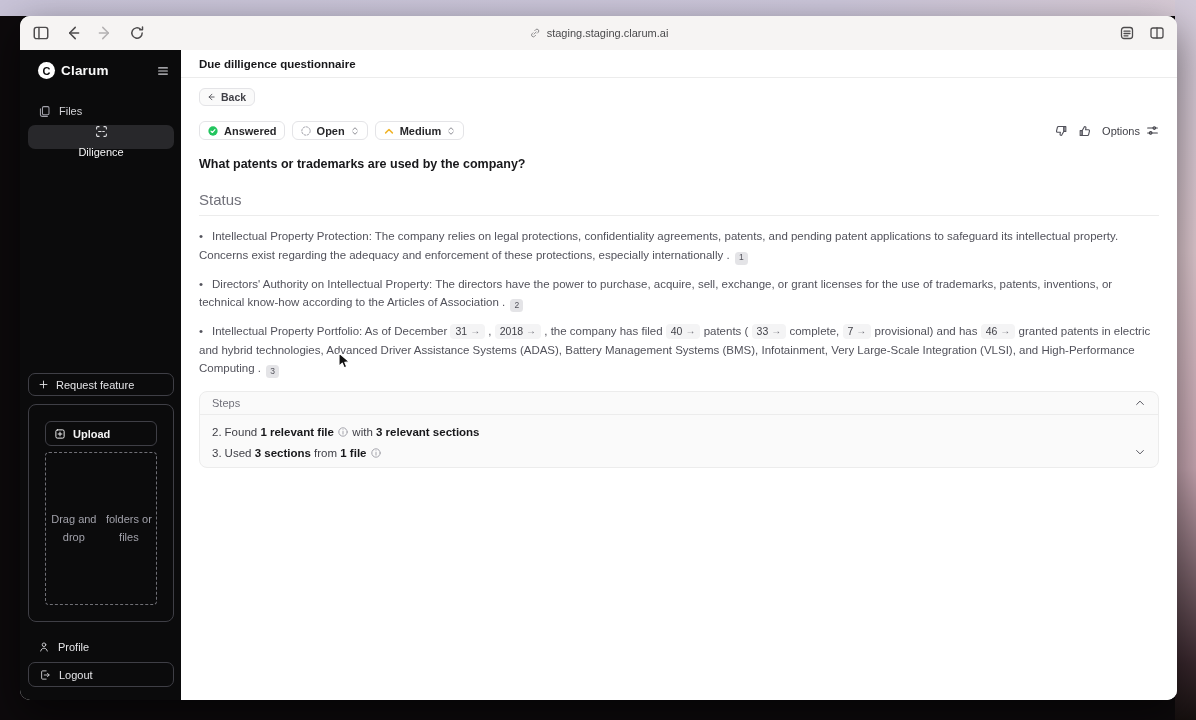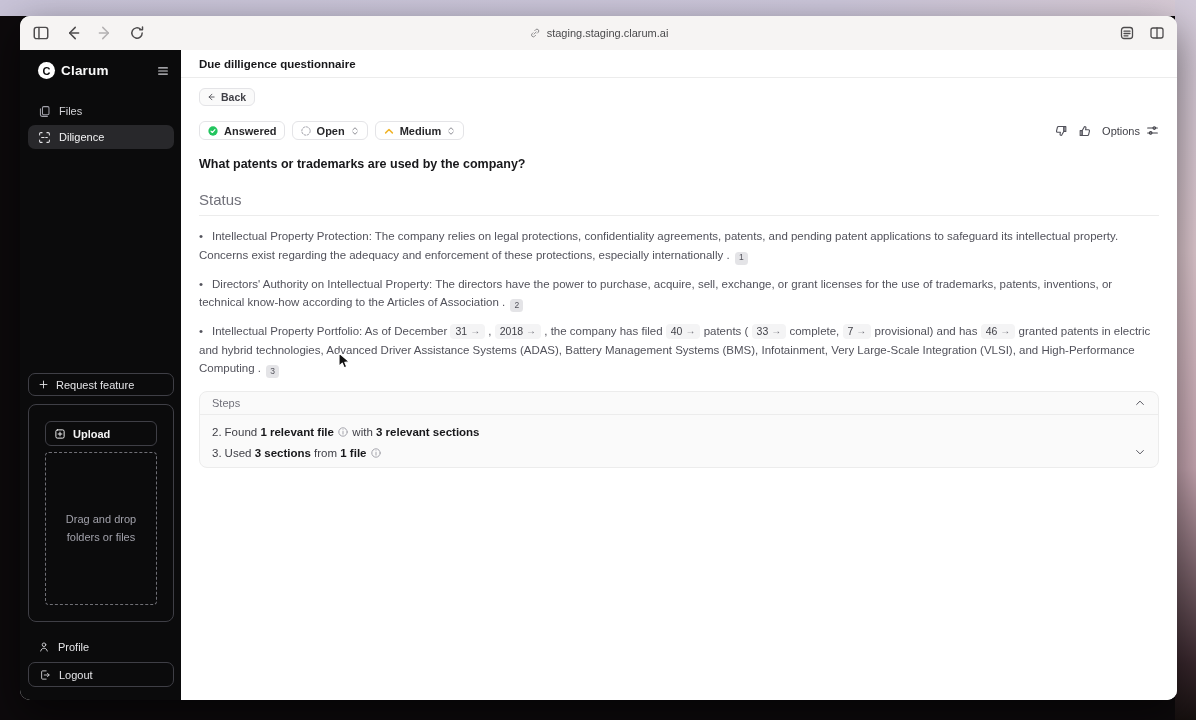--- a/index.html
+++ b/index.html
@@ -37,21 +37,21 @@
   .brand-row { display:flex; align-items:center; padding:12px 4px 0 10px; }
   .brand-logo { width:17px; height:17px; border-radius:50%; background:#fff; color:#0b0b0c;
     font-weight:800; font-size:11px; display:flex; align-items:center; justify-content:center; }
   .brand-name { color:#fafafa; font-weight:700; font-size:13.5px; margin-left:6px; letter-spacing:.2px; }
   .brand-menu { margin-left:auto; width:14px; height:14px; color:#d4d4d8; }
 
   .nav { list-style:none; margin-top:20px; }
   .nav-item { display:flex; align-items:center; gap:8px; height:24px; padding:0 10px;
     border-radius:7px; font-size:11px; color:#d4d4d8; margin-bottom:2px; cursor:default; }
   .nav-item .icn { width:13px; height:13px; color:#a1a1aa; }
-  .nav-item.active { background:#28282b; color:#f4f4f5; }
+  .nav-item.active { background:#28282b; color:#f4f4f5;flex-direction:column; }
   .nav-item.active .icn { color:#e4e4e7; }
 
   .side-spacer { flex:1; }
 
   .ws-row { display:flex; gap:7px; margin-bottom:8px; }
   .ws-select { flex:1; height:27px; background:#fff; border-radius:8px; display:flex;
     align-items:center; gap:6px; padding:0 8px; color:#18181b; font-size:11px; font-weight:700; }
   .ws-select .icn { width:13px; height:13px; color:#18181b; }
   .ws-select .updown { margin-left:auto; width:11px; height:11px; color:#71717a; }
   .ws-gear { width:27px; height:27px; border:1px solid #3f3f46; border-radius:8px;
@@ -61,21 +61,21 @@
   .req-btn { height:23px; border:1px solid #3f3f46; border-radius:7px; display:flex;
     align-items:center; gap:7px; padding:0 9px; font-size:11px; color:#e4e4e7; margin-bottom:8px; }
   .req-btn .icn { width:11px; height:11px; }
 
   .upload-card { border:1px solid #3f3f46; border-radius:8px; padding:16px; height:218px;
     display:flex; flex-direction:column; margin-bottom:14px; }
   .upload-btn { height:25px; border:1px solid #3f3f46; border-radius:6px; display:flex;
     align-items:center; gap:7px; padding:0 8px; font-size:11px; font-weight:600; color:#f4f4f5; }
   .upload-btn .icn { width:12px; height:12px; }
   .dropzone { flex:1; margin-top:6px; border:1px dashed #6f6f75; border-radius:4px;
-    display:flex; flex-direction:column; align-items:center; justify-content:center;
+    display:flex; flex-direction:row; align-items:center; justify-content:center;
     color:#a1a1aa; font-size:11px; line-height:1.55; text-align:center; }
 
   .side-foot-item { display:flex; align-items:center; gap:8px; height:22px; padding:0 10px;
     font-size:11px; color:#e4e4e7; }
   .side-foot-item .icn { width:12px; height:12px; color:#c4c4c9; }
   .logout { border:1px solid #3f3f46; border-radius:7px; height:25px; margin-top:4px; }
 
   
   .content { flex:1; background:#fff; display:flex; flex-direction:column; overflow:hidden; }
   .page-header { padding:8px 18px 7px; border-bottom:1px solid #ececec; }

